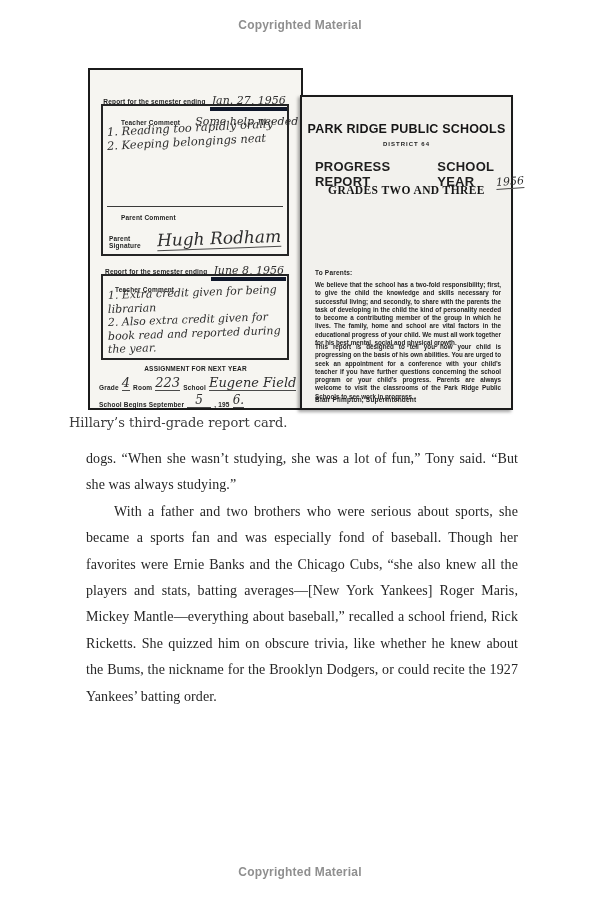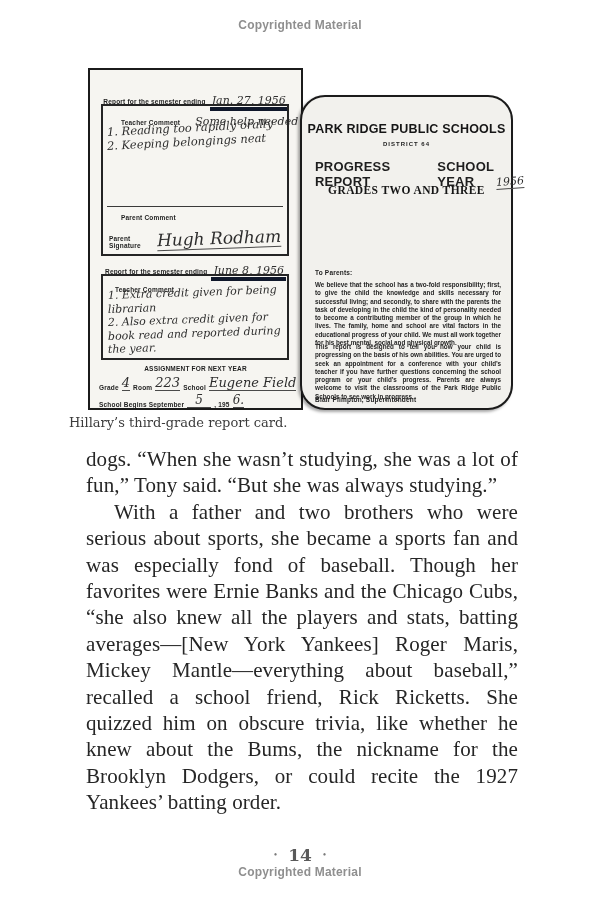--- a/index.html
+++ b/index.html
@@ -31,21 +31,21 @@
     left: 88px; top: 68px;
     width: 425px; height: 342px;
   }
   .scan-page {
     position: absolute;
     border: 2px solid #1b1b1b;
     background: #f6f5f1;
   }
   .left-page  { left: 0; top: 0; width: 215px; height: 342px; }
   .right-page { left: 212px; top: 27px; width: 213px; height: 315px;
-                background: #f2f1ed; box-shadow: -2px 2px 3px rgba(0,0,0,0.35); border-radius: 25px; }
+                background: #f2f1ed; box-shadow: -2px 2px 3px rgba(0,0,0,0.35); }
 
   .tinylabel {
     font-family: "Liberation Sans", sans-serif;
     font-weight: bold;
     font-size: 6.5px;
     color: #1e1e1e;
     letter-spacing: 0.2px;
   }
   .hw {
     font-family: "DejaVu Serif", serif;
@@ -125,21 +125,21 @@
     left: 69px; top: 415px;
     font-family: "DejaVu Serif", serif;
     font-size: 13px;
     color: #3c3c3c;
   }
   .body-text {
     position: absolute;
     left: 86px; top: 446px;
     width: 432px;
     font-family: "Liberation Serif", serif;
-    font-size: 21px;
+    font-size: 14px;
     line-height: 26.4px;
     color: #262626;
     text-align: justify;
     letter-spacing: 0.1px;
   }
   .body-text p { margin: 0; }
   .body-text p.indent { text-indent: 28px; }
 
   
   .pageno-row {
@@ -234,20 +234,15 @@
     </div>
   </div>
 
   <div class="caption">Hillary’s third-grade report card.</div>
 
   <div class="body-text">
     <p>dogs. “When she wasn’t studying, she was a lot of fun,” Tony said. “But she was always studying.”</p>
     <p class="indent">With a father and two brothers who were serious about sports, she became a sports fan and was especially fond of baseball. Though her favorites were Ernie Banks and the Chicago Cubs, “she also knew all the players and stats, batting averages—[New York Yankees] Roger Maris, Mickey Mantle—everything about baseball,” recalled a school friend, Rick Ricketts. She quizzed him on obscure trivia, like whether he knew about the Bums, the nickname for the Brooklyn Dodgers, or could recite the 1927 Yankees’ batting order.</p>
   </div>
 
-  <div class="pageno-row">
-    <span class="dot">•</span>
-    <span class="num">14</span>
-    <span class="dot">•</span>
-  </div>
   <div class="copyright bottom">Copyrighted Material</div>
 
 </div>
 
 </body></html>

